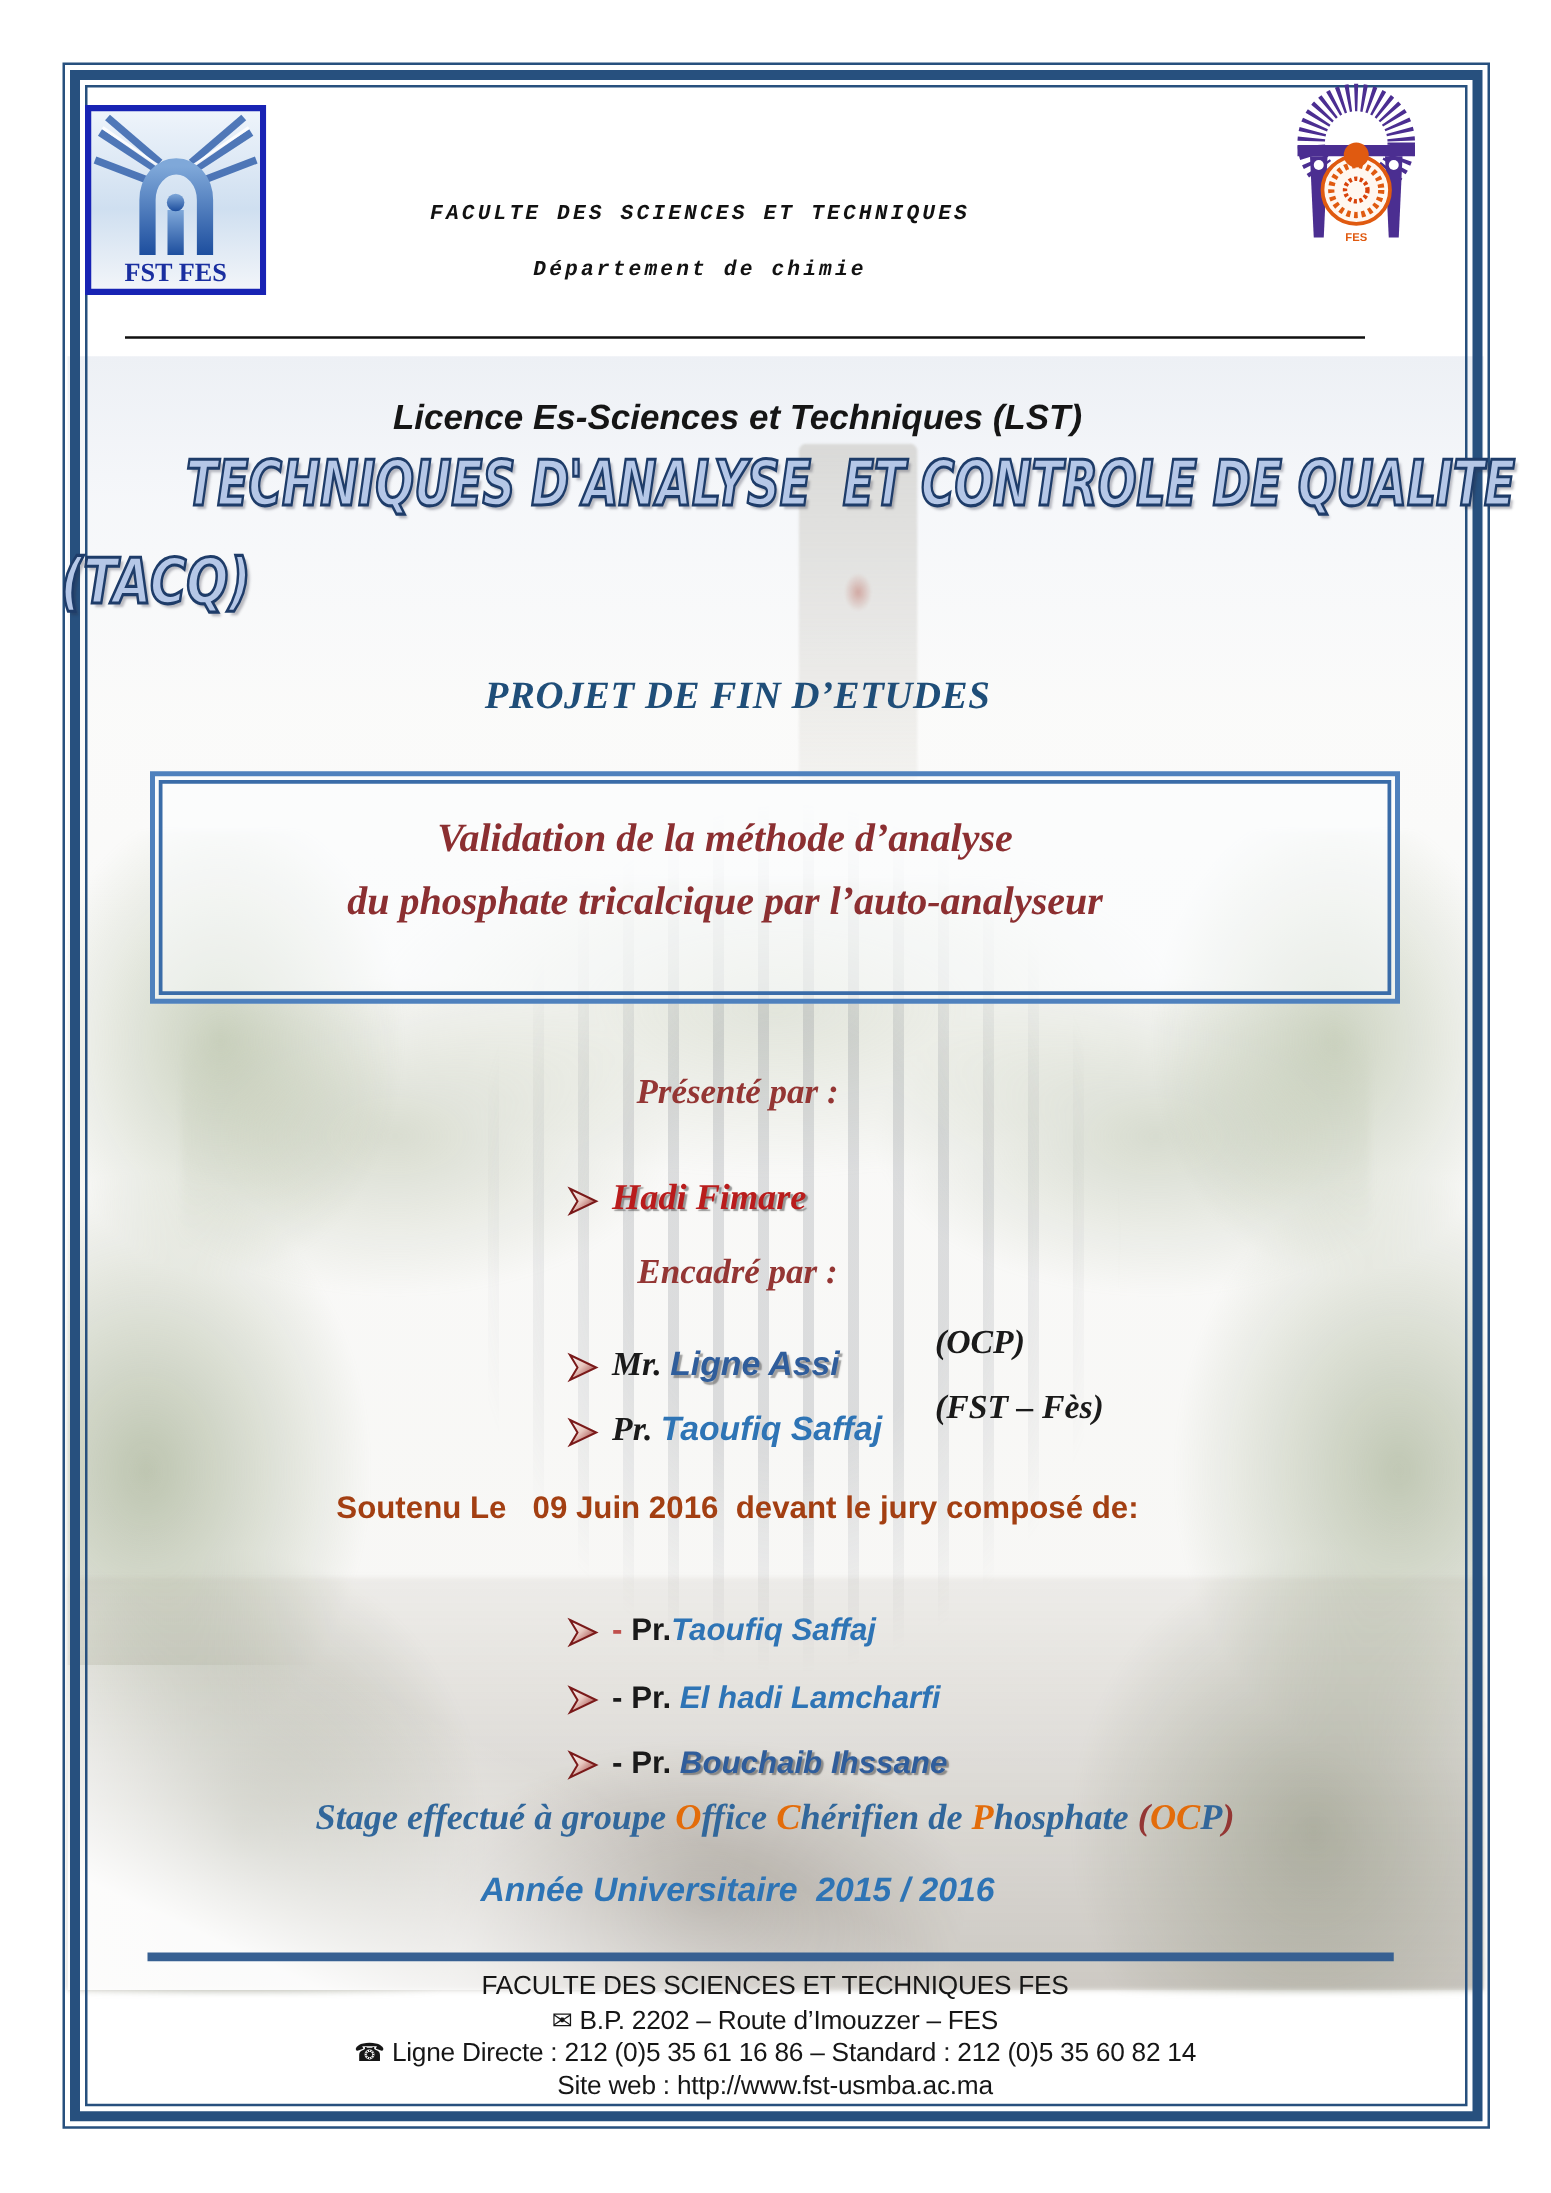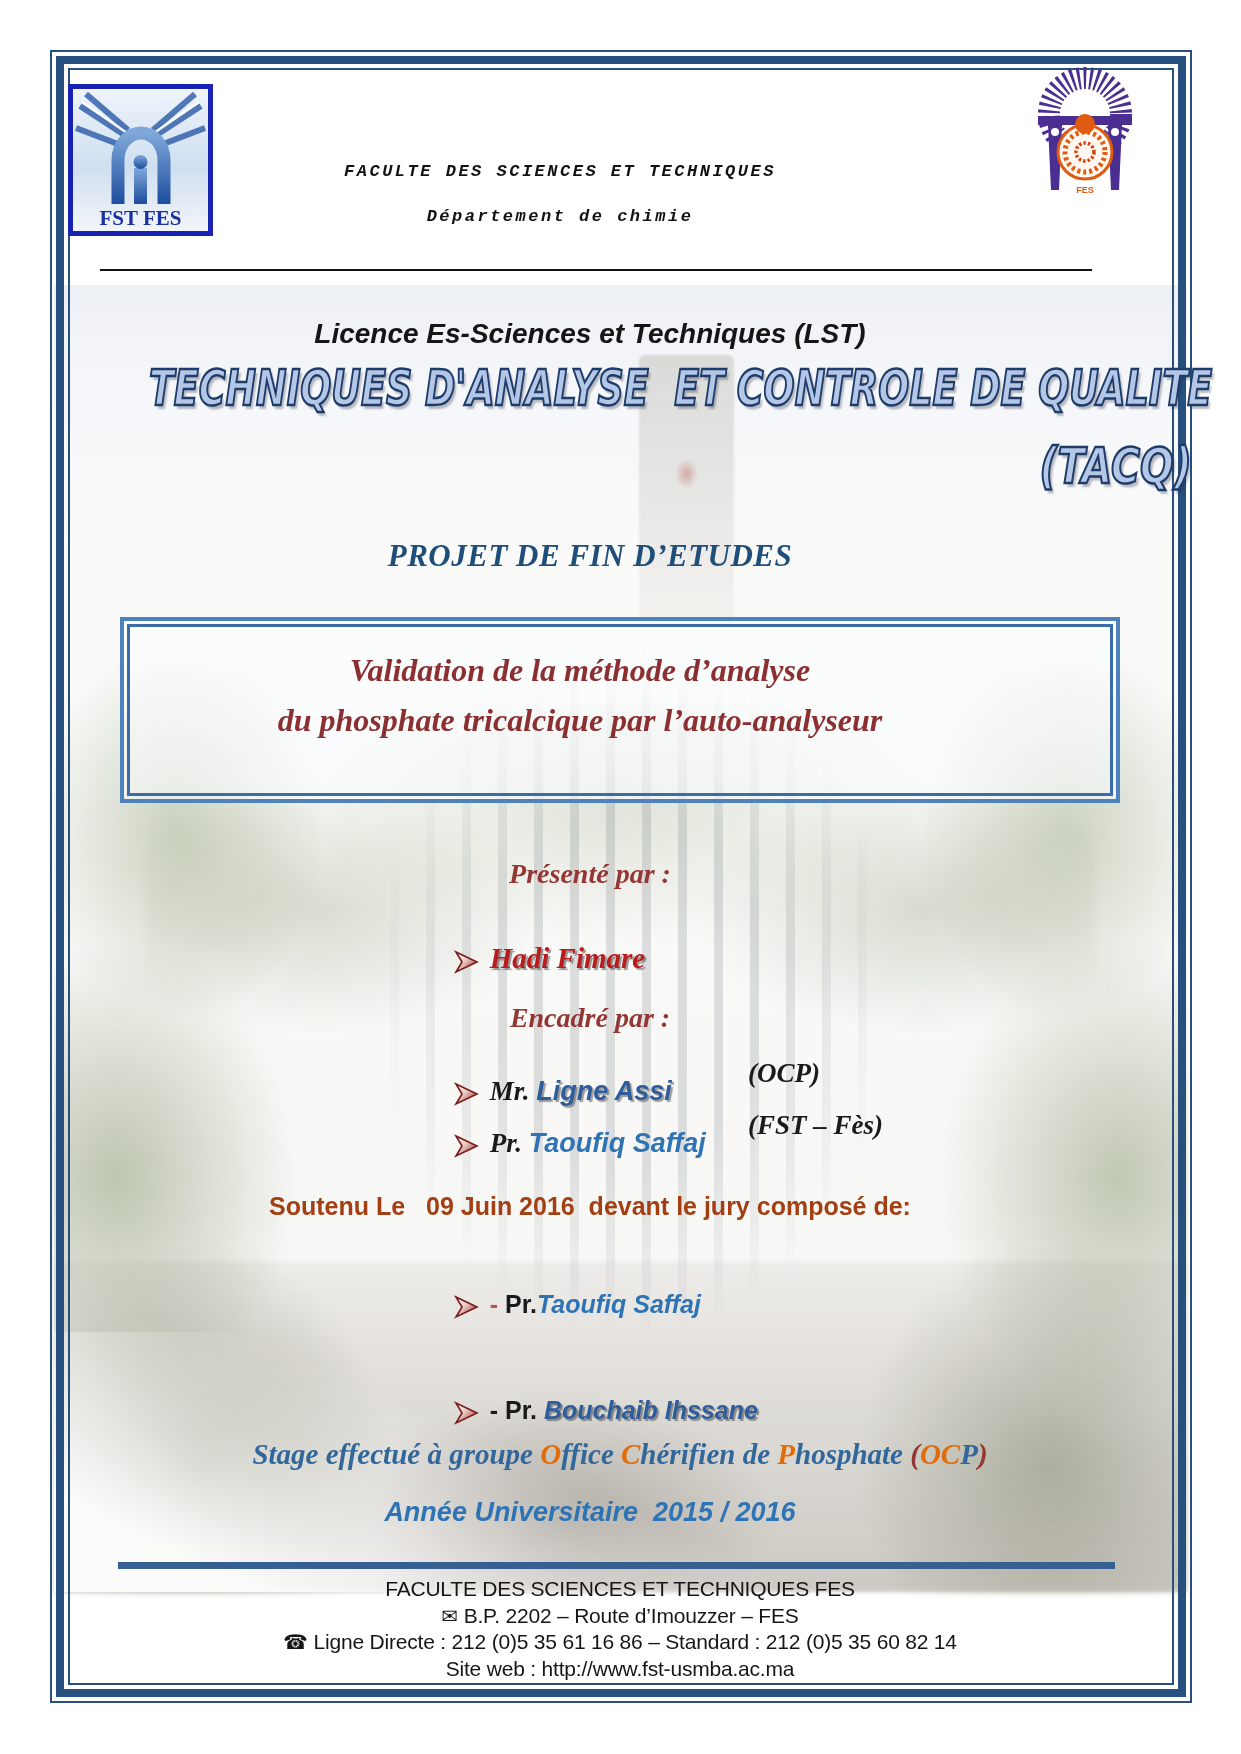--- a/index.html
+++ b/index.html
@@ -51,21 +51,21 @@
   .hdr-1 { top:116px; } .hdr-2 { top:162px; } .hdr-3 { top:207px; }
   .hdr-rule { position:absolute; left:100px; top:269px; width:992px; height:2px; background:#111; }
 
   
   .fst-logo { position:absolute; left:68px; top:84px; width:145px; height:152px; }
   .seal { position:absolute; left:1032px; top:64px; width:106px; height:132px; }
 
   
   .program { position:absolute; left:90px; top:318px; width:1000px; text-align:center;
     font-family:"Liberation Sans",sans-serif; font-weight:bold; font-style:italic; font-size:28px; color:#151515; }
-  .wordart-wrap { position:absolute; left:40px; width:1160px; text-align:right; }
+  .wordart-wrap { position:absolute; left:40px; width:1160px; text-align:left; }
   .wa-1 { top:362px; } .wa-2 { top:440px; }
   .wordart { display:inline-block; white-space:pre; font-family:"DejaVu Sans",sans-serif; font-weight:bold; font-style:italic;
     font-size:44px; color:#b5c7e7; -webkit-text-stroke:2.2px #1e3c69;
     text-shadow:3px 3px 2px rgba(40,40,60,0.30); transform:scale(0.83,1.14); transform-origin:center; }
   .wa-2 .wordart { transform:scale(0.9,1.14); }
 
   .projet { position:absolute; left:90px; top:538px; width:1000px; text-align:center;
     font-family:"Liberation Serif",serif; font-weight:bold; font-style:italic; font-size:31px;
     letter-spacing:0.5px; color:#1F4E79; }
 
@@ -244,20 +244,25 @@
     </div>
     <div class="affil affil-2">(FST – Fès)</div>
 
     <div class="defense">Soutenu Le   09 Juin 2016  devant le jury composé de:</div>
 
     <div class="row row-jury1">
       <svg class="bullet" width="28" height="26" viewBox="0 0 28 26">
         <path d="M4 3 L25 13 L4 23 L10 13 Z" fill="url(#bgrad)" stroke="#7a1a1a" stroke-width="1.6"></path>
       </svg><span class="jury-dash red">- </span><span class="jury-pr">Pr.</span><span class="jury-name-italic">Taoufiq Saffaj</span>
     </div>
+    <div class="row row-jury2">
+      <svg class="bullet" width="28" height="26" viewBox="0 0 28 26">
+        <path d="M4 3 L25 13 L4 23 L10 13 Z" fill="url(#bgrad)" stroke="#7a1a1a" stroke-width="1.6"></path>
+      </svg><span class="jury-dash">- </span><span class="jury-pr">Pr. </span><span class="jury-name-italic">El hadi Lamcharfi</span>
+    </div>
     <div class="row row-jury3">
       <svg class="bullet" width="28" height="26" viewBox="0 0 28 26">
         <path d="M4 3 L25 13 L4 23 L10 13 Z" fill="url(#bgrad)" stroke="#7a1a1a" stroke-width="1.6"></path>
       </svg><span class="jury-dash">- </span><span class="jury-pr">Pr. </span><span class="jury-name-shadow">Bouchaib Ihssane</span>
     </div>
 
     <div class="stage"><span class="seg-blue">Stage effectué à groupe </span><span class="seg-orange">O</span><span class="seg-blue">ffice </span><span class="seg-orange">C</span><span class="seg-blue">hérifien de </span><span class="seg-orange">P</span><span class="seg-blue">hosphate </span><span class="seg-red">(</span><span class="seg-orange">OC</span><span class="seg-blue">P</span><span class="seg-red">)</span></div>
 
     <div class="annee">Année Universitaire  2015 / 2016</div>
 

